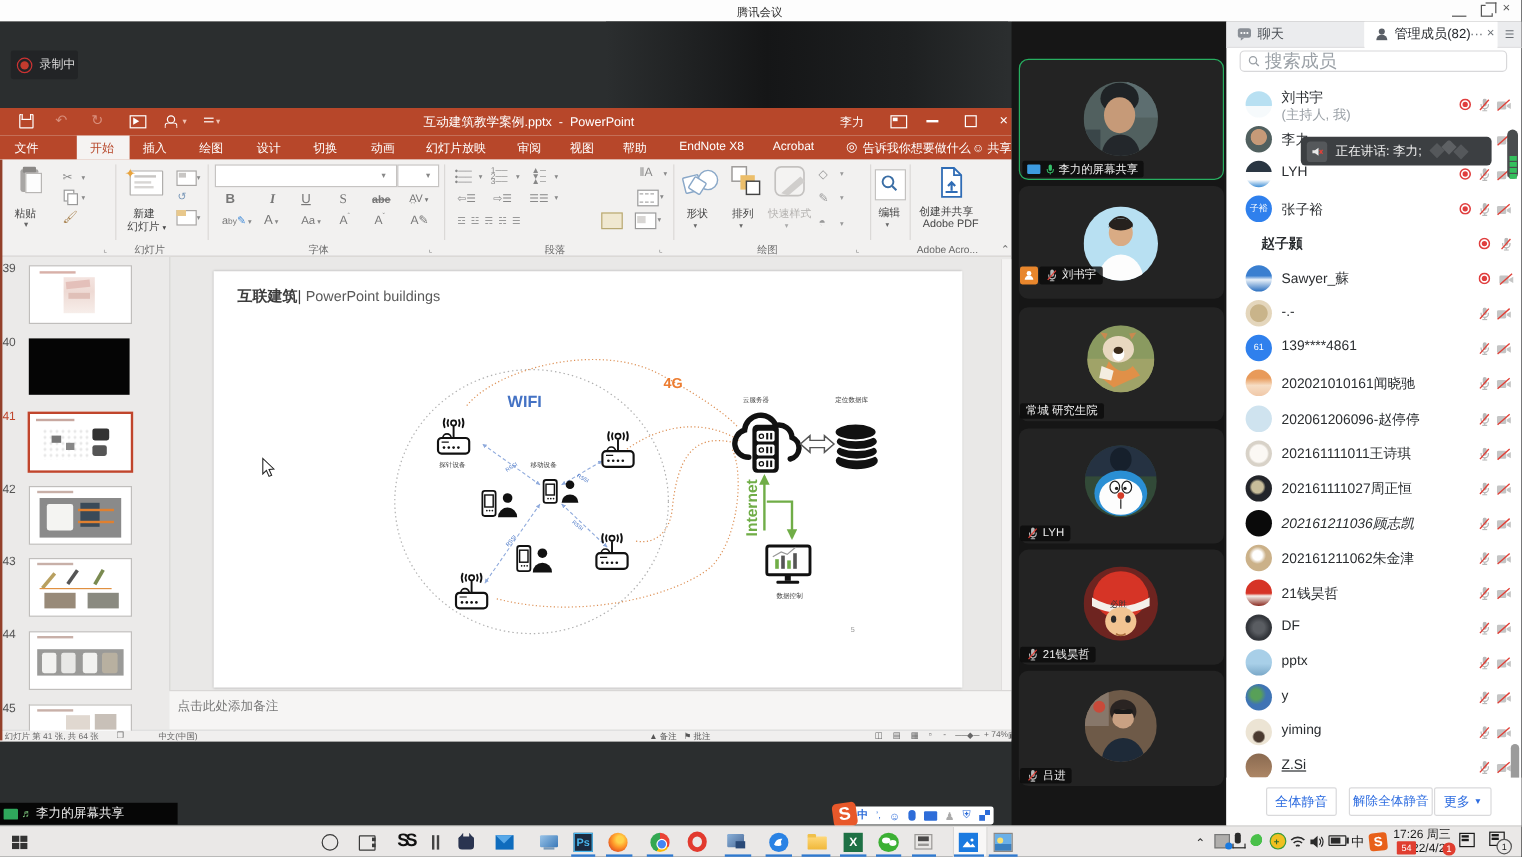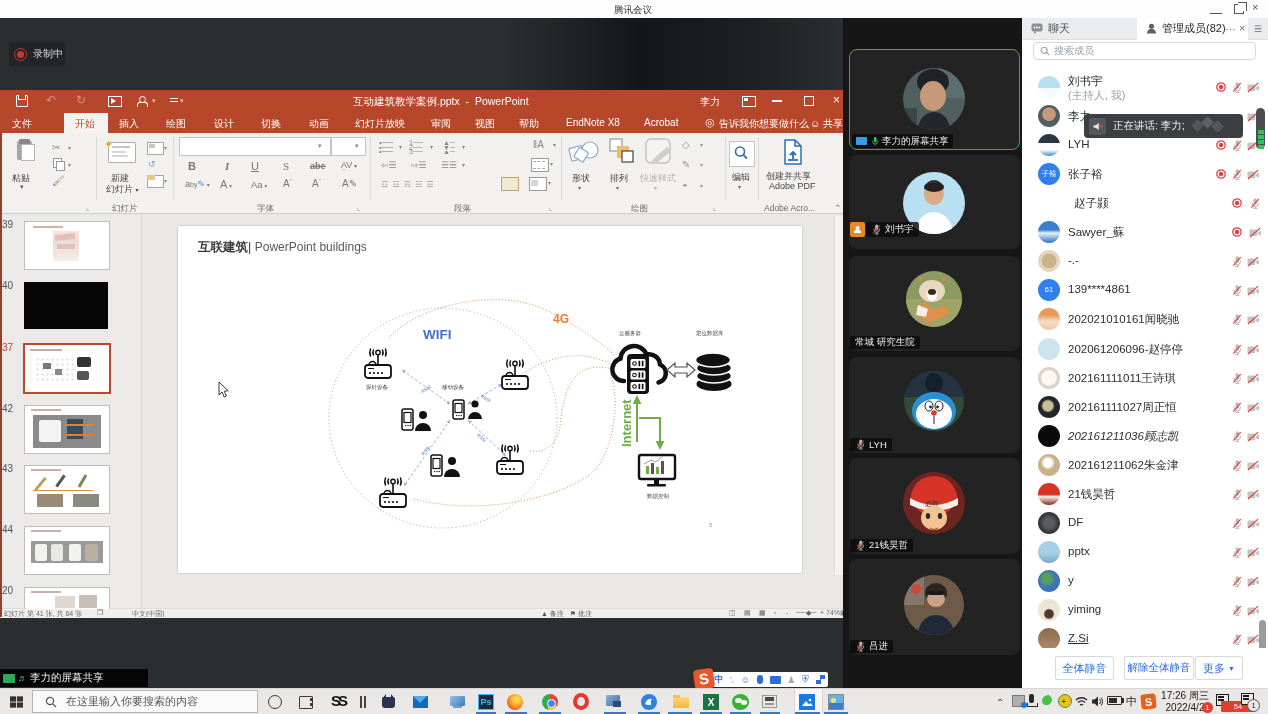--- a/index.html
+++ b/index.html
@@ -34,20 +34,23 @@
   <div class="abs" style="left:0;top:0;width:843px;height:23px;background:#b7472a;"></div>
 
   <div class="abs" style="left:0;top:23px;width:843px;height:20px;background:#b7472a;"></div>
 
   <div class="abs" style="left:0;top:43px;width:843px;height:80px;background:#f2f1f0;border-bottom:1px solid #d0cecd;"></div>
 
   <div class="abs" style="left:0;top:124px;width:843px;height:394px;background:#e9e8e7;"></div>
 
   <div class="abs" style="left:2px;top:124px;width:139px;height:394px;background:#ebeae9;border-right:1px solid #d8d6d5;"></div>
 
+  <div class="abs" style="left:141px;top:485px;width:702px;height:33px;background:#f6f5f4;border-top:1px solid #d9d7d6;">
+    <div style="margin:6px 0 0 7px;font-size:10.5px;color:#777;">点击此处添加备注</div>
+  </div>
 
   <div class="abs" style="left:0;top:518px;width:843px;height:9px;background:#f0efee;border-top:1px solid #ddd;"></div>
 
   <div class="abs" style="left:0;top:43px;width:1.5px;height:484px;background:#93402a;"></div>
   <div class="abs" style="left:834px;top:126px;width:9px;height:359px;background:#f4f3f2;border-left:1px solid #e0dedd;"></div>
 
   <div id="slide" class="abs" style="left:178px;top:136px;width:624px;height:347px;background:#fff;box-shadow:0 0 2px rgba(0,0,0,.25);"></div>
 </div>
 
 <div class="abs" style="left:16px;top:95px;width:10px;height:10px;border:1.5px solid #fff;border-radius:1px;"></div>
@@ -225,21 +228,21 @@
 <div class="abs" style="left:0;top:213px;width:141px;height:464px;overflow:hidden;font-size:10px;color:#555;">
   <div class="abs" style="left:2px;top:6px;">39</div>
   <div class="abs" style="left:24px;top:8px;width:84px;height:47px;background:#fff;border:1px solid #c0bebc;">
     <div class="abs" style="left:8px;top:4px;width:30px;height:2px;background:#d8b0a8;"></div>
     <div class="abs" style="left:28px;top:9px;width:26px;height:30px;background:linear-gradient(180deg,#f4e4e0,#eedad4 40%,#f7eeea);"></div>
     <div class="abs" style="left:30px;top:12px;width:20px;height:6px;background:#e4c0ba;transform:rotate(-6deg);"></div>
     <div class="abs" style="left:32px;top:22px;width:18px;height:5px;background:#e0c0b8;"></div>
   </div>
   <div class="abs" style="left:2px;top:67px;">40</div>
   <div class="abs" style="left:24px;top:69px;width:84px;height:47px;background:#050505;"></div>
-  <div class="abs" style="left:2px;top:129px;color:#c0452c;">37</div>
+  <div class="abs" style="left:2px;top:129px;color:#c0452c;">41</div>
   <div class="abs" style="left:23px;top:130px;width:84px;height:47px;background:#fff;border:2px solid #c0452c;">
     <div class="abs" style="left:5px;top:4px;width:32px;height:2px;background:#c8a8a0;"></div>
     <div class="abs" style="left:10px;top:12px;width:40px;height:26px;background:radial-gradient(circle,#e8e8e8 1px,transparent 1.5px);background-size:5px 5px;"></div>
     <div class="abs" style="left:52px;top:12px;width:14px;height:10px;background:#333;border-radius:2px;"></div>
     <div class="abs" style="left:52px;top:26px;width:12px;height:9px;background:#555;border-radius:2px;"></div>
     <div class="abs" style="left:18px;top:18px;width:8px;height:6px;background:#777;"></div>
     <div class="abs" style="left:30px;top:24px;width:7px;height:6px;background:#888;"></div>
   </div>
   <div class="abs" style="left:2px;top:190px;">42</div>
   <div class="abs" style="left:24px;top:192px;width:84px;height:47px;background:#fff;border:1px solid #c0bebc;">
@@ -262,21 +265,21 @@
   </div>
   <div class="abs" style="left:2px;top:311px;">44</div>
   <div class="abs" style="left:24px;top:313px;width:84px;height:47px;background:#fff;border:1px solid #c0bebc;">
     <div class="abs" style="left:6px;top:3px;width:30px;height:2px;background:#c8b0a8;"></div>
     <div class="abs" style="left:6px;top:14px;width:72px;height:22px;background:#9a9a98;"></div>
     <div class="abs" style="left:10px;top:17px;width:12px;height:17px;background:#f2f2f0;border-radius:2px;"></div>
     <div class="abs" style="left:26px;top:17px;width:12px;height:17px;background:#e8e8e6;border-radius:2px;"></div>
     <div class="abs" style="left:44px;top:17px;width:12px;height:17px;background:#f2f2f0;border-radius:2px;"></div>
     <div class="abs" style="left:60px;top:17px;width:13px;height:17px;background:#b8b0a0;border-radius:2px;"></div>
   </div>
-  <div class="abs" style="left:2px;top:372px;">20</div>
+  <div class="abs" style="left:2px;top:372px;">45</div>
   <div class="abs" style="left:24px;top:374px;width:84px;height:21px;background:#fff;border:1px solid #c0bebc;border-bottom:none;">
     <div class="abs" style="left:6px;top:3px;width:30px;height:2px;background:#c8b0a8;"></div>
     <div class="abs" style="left:30px;top:8px;width:20px;height:12px;background:#e0d8d0;"></div>
     <div class="abs" style="left:54px;top:7px;width:18px;height:13px;background:#c8c0b8;"></div>
   </div>
 </div>
 
 <div class="abs" style="left:4px;top:609px;width:839px;height:8px;overflow:hidden;font-size:7px;color:#666;">
   <span class="abs" style="left:0;top:0;">幻灯片 第 41 张, 共 64 张</span>
   <span class="abs" style="left:93px;top:0;">❐</span>
@@ -669,21 +672,21 @@
 <div class="abs" style="left:1239px;top:22px;font-size:11px;color:#6a6f75;">×</div>
 <div class="abs flex" style="left:1248px;top:18px;width:20px;height:21px;background:#ebecee;border-bottom:1px solid #e0e0e2;justify-content:center;">
   <span style="font-size:9px;color:#6a6f75;">☰</span>
 </div>
 
 <div class="abs flex" style="left:1033px;top:42px;width:223px;height:18px;border:1px solid #d8d8da;border-radius:4px;background:#fff;box-sizing:border-box;">
   <svg width="10" height="10" viewBox="0 0 12 12" style="margin-left:6px;">
       <circle cx="5" cy="5" r="3.6" fill="none" stroke="#9aa0a6" stroke-width="1.3"></circle>
       <line x1="7.8" y1="7.8" x2="10.8" y2="10.8" stroke="#9aa0a6" stroke-width="1.3"></line>
     </svg>
-  <span style="font-size:10px;color:#9aa0a6;margin-left:4px;">搜索成员</span>
+  <span style="font-size:15px;color:#9aa0a6;margin-left:4px;">搜索成员</span>
 </div>
 
 <div id="rows" class="abs" style="left:1022px;top:18px;width:246px;height:630px;font-size:11.5px;color:#2a2d30;overflow:hidden;">
   <div class="abs" style="left:16px;top:58px;width:22px;height:22px;border-radius:50%;background:linear-gradient(180deg,#b8e0f2 55%,#f6fafc 55%);"></div>
   <div class="abs" style="left:46px;top:56px;">刘书宇</div>
   <div class="abs" style="left:46px;top:70px;color:#9aa0a6;font-size:11px;">(主持人, 我)</div>
   <svg class="abs" style="left:194px;top:64px;" width="10" height="10" viewBox="0 0 10 10">
       <use href="#recdot"></use>
     </svg>
   <svg class="abs" style="left:209px;top:64px;" width="12" height="11" viewBox="0 0 13 11">
@@ -714,21 +717,21 @@
   <div class="abs" style="left:46px;top:149px;">张子裕</div>
   <svg class="abs" style="left:194px;top:151px;" width="10" height="10" viewBox="0 0 10 10">
       <use href="#recdot"></use>
     </svg>
   <svg class="abs" style="left:209px;top:151px;" width="12" height="11" viewBox="0 0 13 11">
       <use href="#micmute"></use>
     </svg>
   <svg class="abs" style="left:225px;top:151px;" width="12.5" height="11" viewBox="0 0 13 11">
       <use href="#cammute"></use>
     </svg>
-  <div class="abs" style="left:52px;top:178px;">赵子颢</div>
+  <div class="abs" style="left:29px;top:178px;font-weight:bold;">赵子颢</div>
   <svg class="abs" style="left:210px;top:180px;" width="10" height="10" viewBox="0 0 10 10">
       <use href="#recdot"></use>
     </svg>
   <svg class="abs" style="left:227px;top:180px;" width="12" height="11" viewBox="0 0 13 11">
       <use href="#micmute"></use>
     </svg>
   <div class="abs" style="left:16px;top:203px;width:22px;height:22px;border-radius:50%;background:linear-gradient(180deg,#3a7fd0 40%,#e8f0f8 55%,#2a6fc0);"></div>
   <div class="abs" style="left:46px;top:207px;">Sawyer_蘇</div>
   <svg class="abs" style="left:210px;top:209px;" width="10" height="10" viewBox="0 0 10 10">
       <use href="#recdot"></use>
@@ -884,27 +887,20 @@
 
 <div id="taskbar" class="abs" style="left:0;top:688px;width:1268px;height:26px;background:#eae8e7;border-top:1px solid #d8d6d5;">
 
   <svg class="abs" style="left:10px;top:7px;" width="13" height="12" viewBox="0 0 15 13">
       <rect x="0" y="0" width="7" height="6" fill="#333"></rect>
       <rect x="8" y="0" width="7" height="6" fill="#333"></rect>
       <rect x="0" y="7" width="7" height="6" fill="#333"></rect>
       <rect x="8" y="7" width="7" height="6" fill="#333"></rect>
     </svg>
 
-  <div class="abs flex" style="left:32px;top:1px;width:226px;height:23px;background:#fbfafa;border:1px solid #b8b6b5;box-sizing:border-box;">
-    <svg width="12" height="12" viewBox="0 0 12 12" style="margin-left:12px;">
-        <circle cx="5" cy="5" r="3.6" fill="none" stroke="#555" stroke-width="1.2"></circle>
-        <line x1="7.8" y1="7.8" x2="11" y2="11" stroke="#555" stroke-width="1.2"></line>
-      </svg>
-    <span style="font-size:11px;color:#555;margin-left:9px;">在这里输入你要搜索的内容</span>
-  </div>
 
   <div class="abs" style="left:268px;top:6px;width:12px;height:12px;border:1.8px solid #3a3a3a;border-radius:50%;"></div>
 
   <div class="abs" style="left:299px;top:7px;width:12px;height:11px;border:1.4px solid #3a3a3a;border-radius:1px;"></div>
   <div class="abs" style="left:310px;top:9px;width:3px;height:3px;background:#3a3a3a;"></div>
   <div class="abs" style="left:310px;top:14px;width:3px;height:3px;background:#3a3a3a;"></div>
 
   <div class="abs" style="left:331px;top:3px;font-size:15px;font-weight:bold;color:#111;letter-spacing:-3px;">SS</div>
 
   <div class="abs" style="left:360px;top:7px;width:2px;height:12px;background:#444;"></div>
@@ -992,19 +988,19 @@
   <div class="abs" style="left:1122px;top:9px;width:2px;height:5px;background:#2a2a2a;"></div>
   <div class="abs" style="left:1126px;top:5px;font-size:11px;color:#1a1a1a;">中</div>
   <div class="abs flex" style="left:1141px;top:5px;width:15px;height:15px;background:#e8601a;border-radius:3px;justify-content:center;color:#fff;font-weight:bold;font-size:11px;transform:rotate(-6deg);">S</div>
 
   <div class="abs" style="left:1160px;top:1px;width:50px;font-size:10px;color:#1a1a1a;text-align:center;line-height:12px;white-space:nowrap;">17:26 周三<br>2022/4/2</div>
   <div class="abs flex" style="left:1202px;top:13px;width:11px;height:11px;border-radius:50%;background:#e03e30;color:#fff;font-size:8px;justify-content:center;">1</div>
 
   <div class="abs" style="left:1216px;top:5px;width:13px;height:12px;border:1.2px solid #1a1a1a;box-sizing:border-box;"></div>
   <div class="abs" style="left:1218px;top:7px;width:6px;height:1.5px;background:#1a1a1a;"></div>
   <div class="abs" style="left:1218px;top:10px;width:6px;height:1.5px;background:#1a1a1a;"></div>
-  <div class="abs flex" style="left:1221px;top:12px;width:34px;height:11px;background:#e03e30;color:#fff;font-size:7.5px;justify-content:center;border-radius:1px;">54</div>
+  <div class="abs flex" style="left:1164px;top:12px;width:16px;height:11px;background:#e03e30;color:#fff;font-size:7.5px;justify-content:center;border-radius:1px;">54</div>
 </div>
 
 <div class="abs" style="left:1241px;top:693px;width:13px;height:12px;border:1.2px solid #1a1a1a;box-sizing:border-box;background:#eae8e7;z-index:3;"></div>
 <div class="abs" style="left:1243px;top:695px;width:6px;height:1.5px;background:#1a1a1a;z-index:3;"></div>
 <div class="abs" style="left:1243px;top:698px;width:6px;height:1.5px;background:#1a1a1a;z-index:3;"></div>
 <div class="abs flex" style="left:1247px;top:699px;width:11px;height:11px;border-radius:50%;background:#eae8e7;border:1px solid #555;color:#222;font-size:7.5px;justify-content:center;z-index:3;">1</div>
 
 </body></html>

